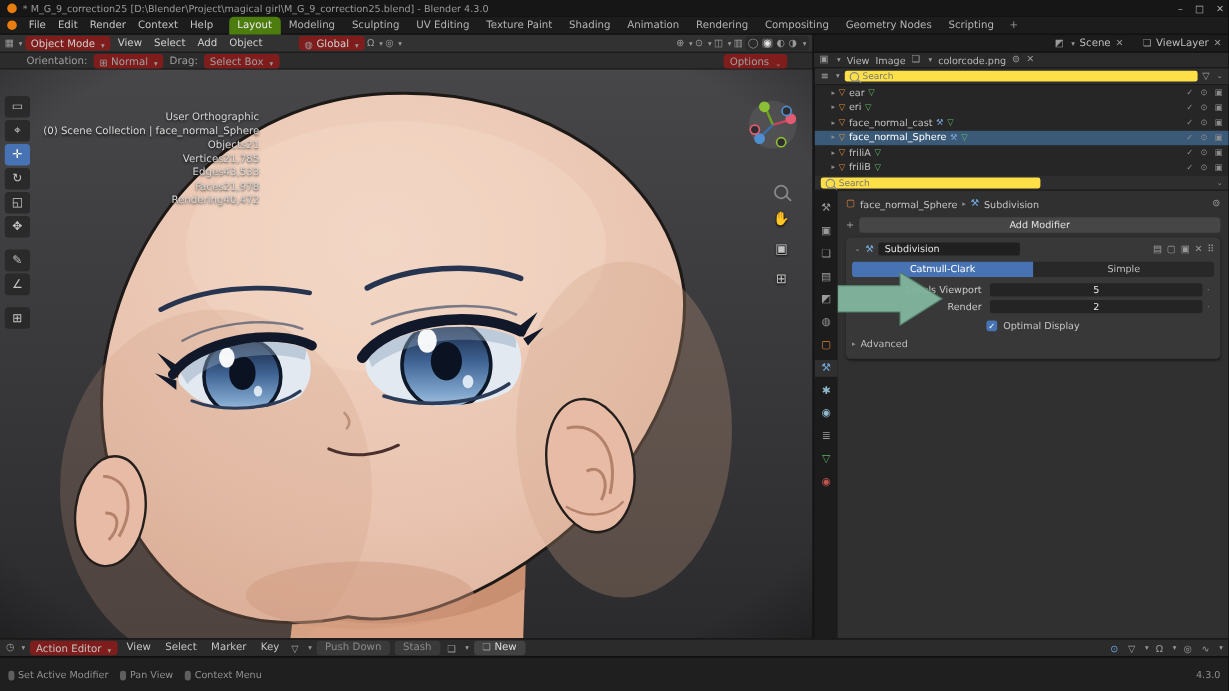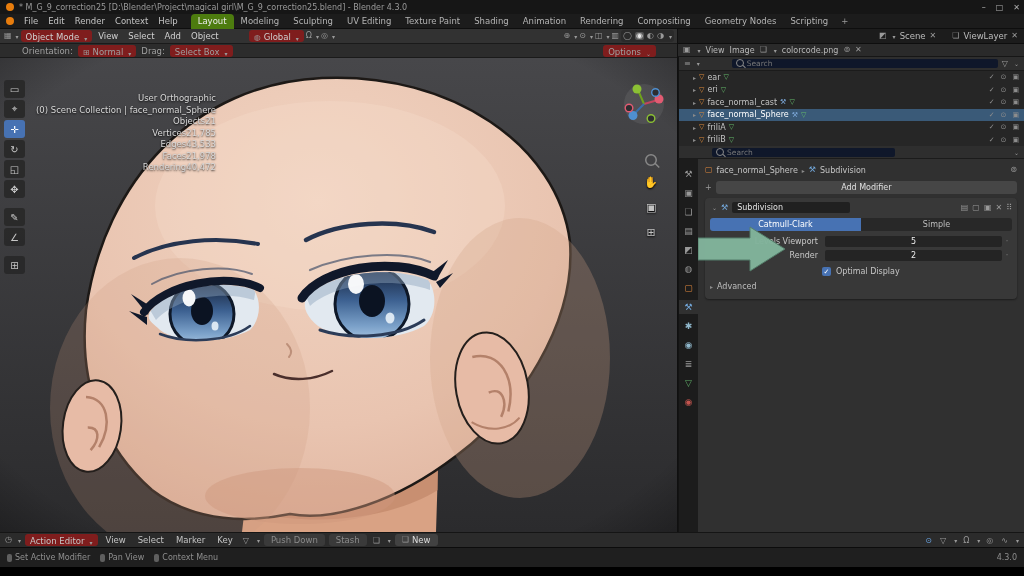--- a/index.html
+++ b/index.html
@@ -41,21 +41,21 @@
   .tool.active{background:#4772b3;color:#fff;}
   .tool.gap{margin-top:8px;}
   .vstats{position:absolute;left:36px;top:35px;font-size:8.5px;color:#d8d8d8;text-shadow:0 1px 2px rgba(0,0,0,.85);line-height:11.5px;text-align:right;}
   .vstats .srow span:first-child{display:inline-block;width:54px;}
   .gizmo-col{position:absolute;right:20px;top:98px;display:flex;flex-direction:column;gap:12px;align-items:center;font-size:11px;color:#c2c2c2;text-shadow:0 1px 2px #000;}
   .navball{position:absolute;right:12px;top:24px;}
   
   .imgheader{left:678px;top:44px;width:346px;height:13px;background:#2a2a2a;font-size:8px;color:#b8b8b8;gap:5px;padding:0 5px;box-sizing:border-box;border-bottom:1px solid #161616;}
   .outliner{left:678px;top:57px;width:346px;height:89px;background:#262626;border-left:1px solid #131313;box-sizing:border-box;}
   .ol-head{height:13px;background:#2e2e2e;display:flex;align-items:center;gap:4px;padding:0 5px;border-bottom:1px solid #1b1b1b;}
-  .searchbox{background:#0f172a;border-radius:2px;height:9px;display:flex;align-items:flex-start;gap:3px;padding:0 4px;color:#777;font-size:7.5px;margin-left:28px;}
+  .searchbox{background:#fde047;border-radius:2px;height:9px;display:flex;align-items:flex-end;gap:3px;padding:0 4px;color:#777;font-size:7.5px;}
   .ol-row{height:12.5px;display:flex;align-items:center;gap:3px;padding-left:14px;font-size:8px;color:#c2c2c2;}
   .ol-row.sel{background:#3a5a78;color:#fff;}
   .ol-exp{font-size:6px;color:#8a8a8a;}
   .ol-mesh{font-size:7px;color:#e08c3a;}
   .ol-wrench{font-size:7px;color:#7ca7d8;}
   .ol-data{font-size:7px;color:#64b96a;}
   .ol-vis{margin-left:auto;display:flex;gap:6px;padding-right:5px;font-size:7px;color:#8d8d8d;}
   .propsheader{left:678px;top:146px;width:346px;height:13px;background:#2e2e2e;gap:4px;padding:0 5px;box-sizing:border-box;border-left:1px solid #131313;border-bottom:1px solid #1b1b1b;}
   .props{left:678px;top:159px;width:346px;height:373px;background:#303030;border-left:1px solid #131313;box-sizing:border-box;}
   .ptabs{position:absolute;left:0;top:0;width:19px;height:373px;background:#1c1c1c;display:flex;flex-direction:column;align-items:center;padding-top:8px;gap:5px;box-sizing:border-box;}
@@ -80,21 +80,21 @@
   .chk{width:9px;height:9px;background:#4772b3;border-radius:2px;display:flex;align-items:center;justify-content:center;color:#fff;font-size:7px;flex:none;}
   .advrow{display:flex;align-items:center;gap:4px;margin-top:6px;color:#bdbdbd;}
   .arrow-ann{left:698px;top:226px;}
   
   .dopesheet{left:0;top:532px;width:1024px;height:15px;background:#2b2b2b;font-size:8.5px;color:#c4c4c4;gap:4px;padding:0 5px;box-sizing:border-box;border-top:1px solid #151515;}
   .dbtn{background:#3a3a3a;border-radius:3px;height:12px;display:flex;align-items:center;padding:0 7px;color:#8a8a8a;flex:none;}
   .dbtn.lit{background:#424242;color:#dcdcdc;gap:3px;}
   .dico{font-size:8px;color:#9a9a9a;padding:0 2px;}
   .dico.blue{color:#6aa3e0;}
   
-  .statusbar{left:0;top:547px;width:1024px;height:20px;background:#1f1f1f;font-size:8px;color:#8f8f8f;gap:10px;padding:0 7px;box-sizing:border-box;border-top:1px solid #0c0c0c;}
+  .statusbar{left:0;top:547px;width:1024px;height:30px;background:#1f1f1f;font-size:8px;color:#8f8f8f;gap:10px;padding:0 7px;box-sizing:border-box;border-top:1px solid #0c0c0c;}
   .mico{width:5px;height:8px;background:#5f5f5f;border-radius:2px;display:inline-block;margin-right:3px;flex:none;}
   .hint{display:flex;align-items:center;}
   .vdiv{position:absolute;left:677px;top:29px;width:1px;height:503px;background:#101010;}
 </style>
 </head>
 <body>
 
 <div id="app">
 
   <div class="titlebar abs flex">

